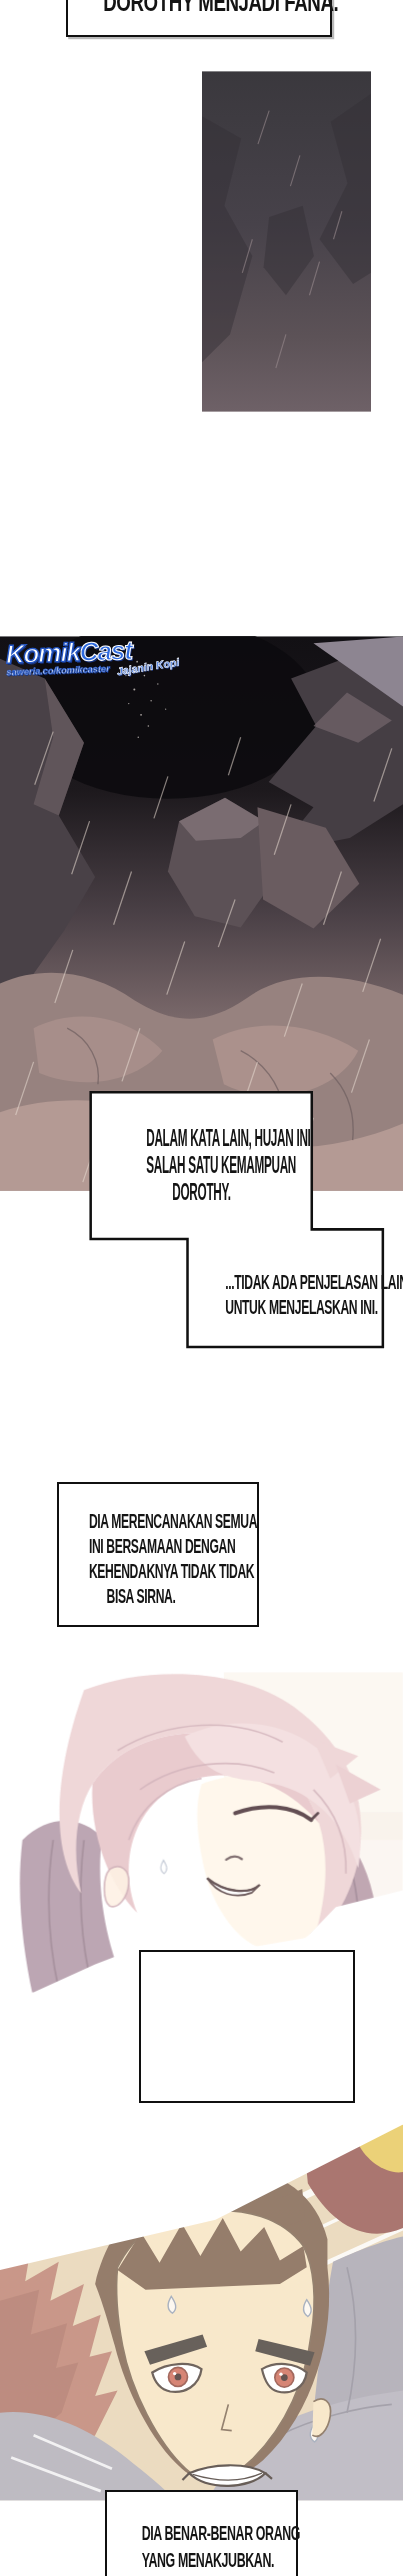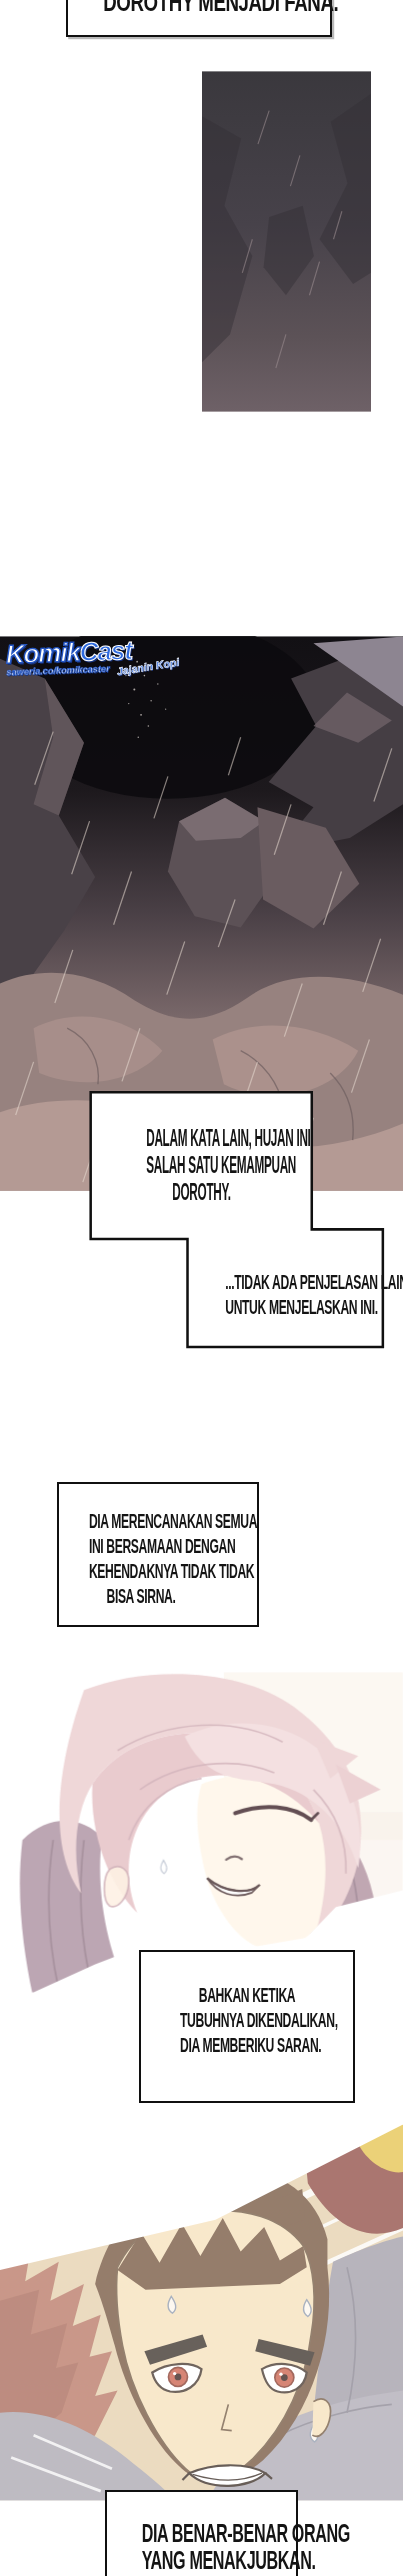--- a/index.html
+++ b/index.html
@@ -213,25 +213,20 @@
         <path d="M370,368 C402,394 444,398 464,380" fill="none" stroke="#4a3335" stroke-width="4"></path>
       </g>
       <path d="M292,336 C298,346 301,353 293,360 C284,353 287,345 292,336 Z" fill="#ffffff" stroke="#b9c0ce" stroke-width="2"></path>
       <g stroke="#caa5ad" stroke-width="3" fill="#fdeede" opacity="0.9">
         <path d="M196,352 C214,340 232,352 230,378 C228,404 210,424 196,418 C184,410 182,368 196,352 Z"></path>
       </g>
     </g>
   </svg>
 
   <div class="sbox" style="left:139px;top:1950px;width:216px;height:153px;"></div>
-  <div class="btext fs35" style="left:139px;top:1983px;width:216px;">
-    <span class="ln">BAHKAN KETIKA</span>
-    <span class="ln">TUBUHNYA DIKENDALIKAN,</span>
-    <span class="ln">DIA MEMBERIKU SARAN.</span>
-  </div>
 
   <svg class="abs" style="left:0;top:2099px;" width="403" height="402" viewBox="0 0 720 717">
     <defs>
       <clipPath id="clip4">
         <polygon points="0,305 385,215 720,45 720,717 0,717"></polygon>
       </clipPath>
     </defs>
     <g clip-path="url(#clip4)" opacity="0.72">
       <rect width="720" height="717" fill="#e3cda8"></rect>
       <g stroke="#ffffff" opacity="0.85">
@@ -288,19 +283,19 @@
           <path d="M306,352 C314,364 318,374 308,382 C296,374 300,362 306,352 Z"></path>
           <path d="M548,358 C556,370 560,380 550,388 C538,380 542,368 548,358 Z"></path>
           <path d="M560,582 C568,594 572,604 562,612 C550,604 554,592 560,582 Z"></path>
         </g>
         <path d="M560,540 C578,528 594,540 590,566 C586,592 570,608 558,600" fill="#f6e0b8" stroke="#6b5138" stroke-width="3"></path>
       </g>
     </g>
   </svg>
 
   <div class="sbox" style="left:105px;top:2490px;width:193px;height:95px;"></div>
-  <div class="btext fs35" style="left:105px;top:2520px;width:193px;font-size:26px;line-height:27px;text-align:center;">
+  <div class="btext fs35" style="left:105px;top:2520px;width:193px;font-size:20px;line-height:27px;text-align:center;">
     <span class="ln">DIA BENAR-BENAR ORANG</span>
     <span class="ln">YANG MENAKJUBKAN.</span>
   </div>
 
 </div>
 
 
 </body></html>

